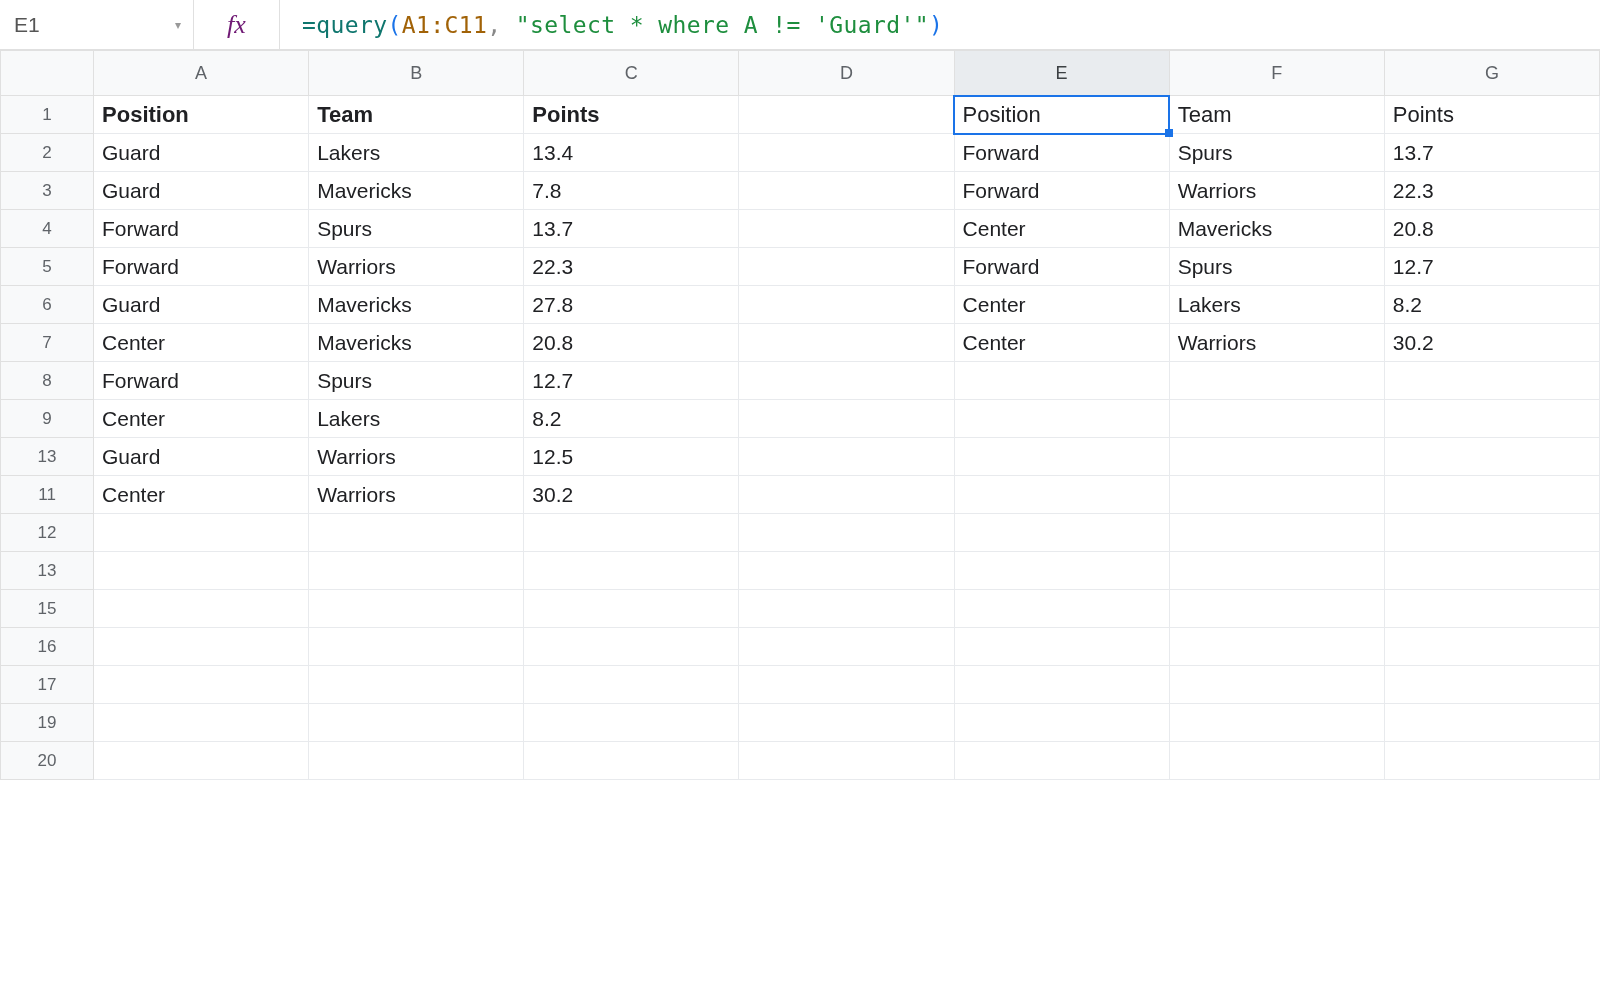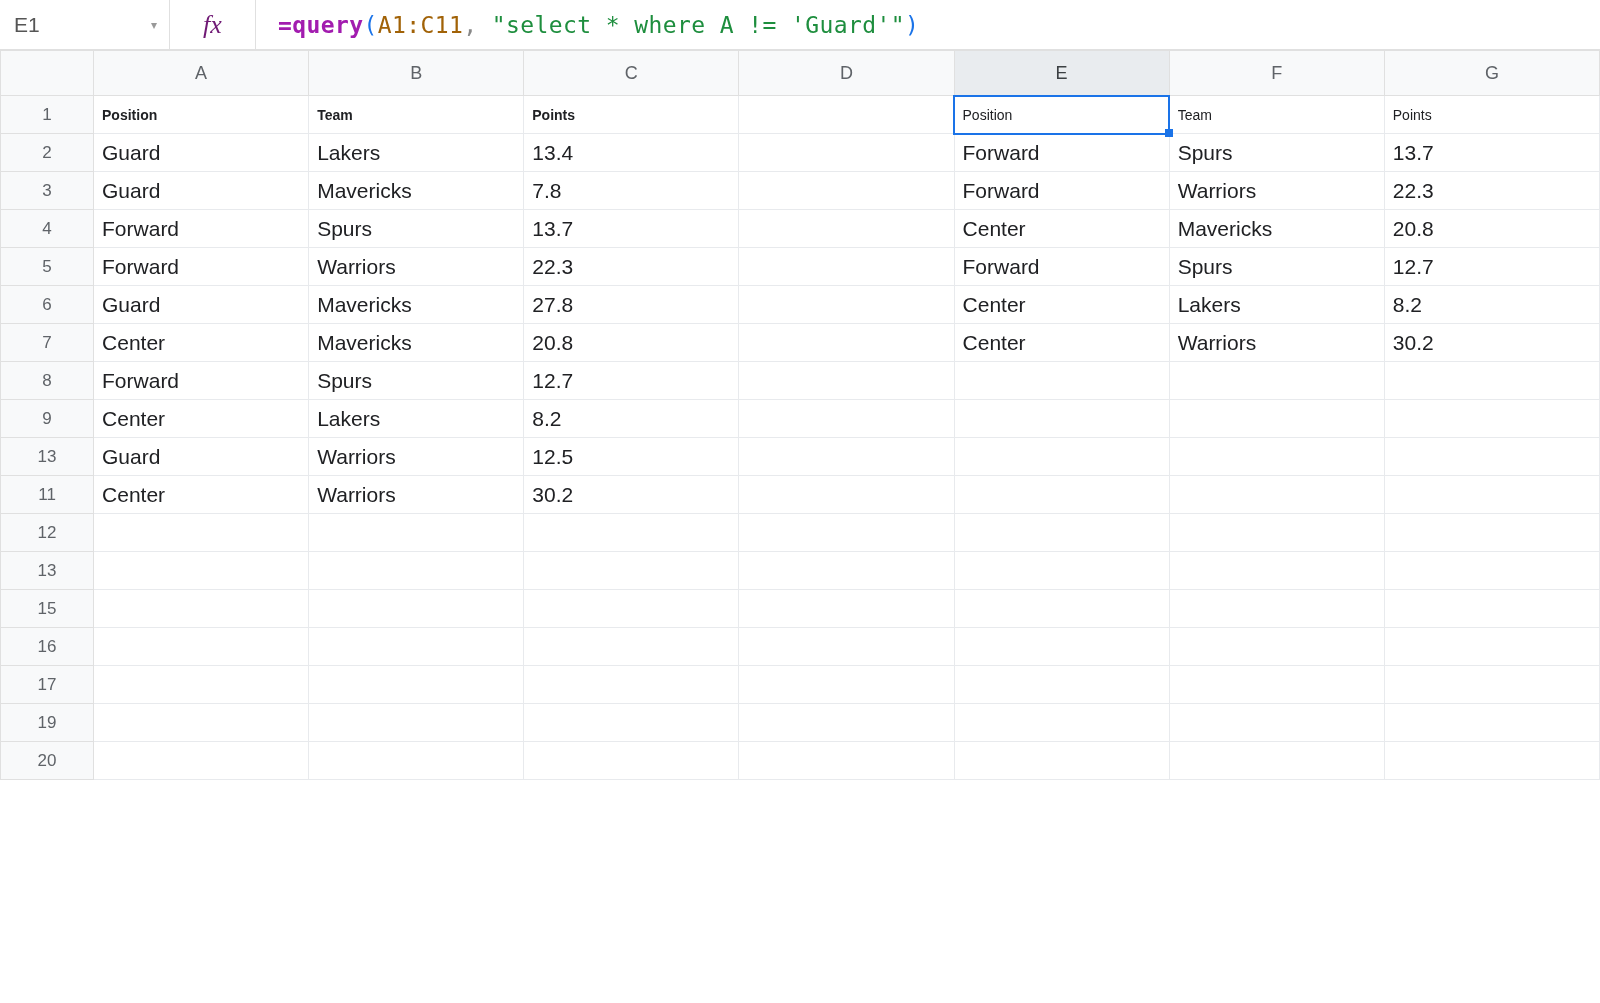--- a/index.html
+++ b/index.html
@@ -13,21 +13,21 @@
   }
   .formula-bar {
     display: flex;
     align-items: center;
     height: 50px;
     border-bottom: 1px solid #e0e0e0;
     background: #fff;
     font-size: 22px;
   }
   .name-box {
-    width: 170px;
+    width: 194px;
     height: 100%;
     display: flex;
     align-items: center;
     padding-left: 14px;
     border-right: 1px solid #e0e0e0;
     position: relative;
     color: #555;
     font-size: 21px;
   }
   .name-box-dd {
@@ -52,21 +52,21 @@
     flex: 1;
     height: 100%;
     display: flex;
     align-items: center;
     padding-left: 22px;
     font-family: Consolas, monospace;
     font-size: 23px;
     letter-spacing: .4px;
     white-space: pre;
   }
-  .fn { color: #a21caf; font-weight: bold; }
+  .fn { color: #0f766e; }
   .p  { color: #1a73e8; }
   .rg { color: #a16207; }
   .cm { color: #888; }
   .str{ color: #1e8e3e; }
 
   .sheet-wrap { position: relative; }
   table.sheet {
     border-collapse: collapse;
     table-layout: fixed;
     width: 100%;
@@ -100,21 +100,21 @@
   td.cell {
     border: 1px solid #e8eaed;
     padding: 0 8px;
     height: 38px;
     text-align: left;
     font-size: 21px;
     color: #202124;
     position: relative;
   }
   td.cell.num { text-align: left; }
-  tr.hrow td.cell { font-weight: bold; font-size: 14px; }
+  tr.hrow td.cell { font-weight: bold; font-size: 22px; }
   tr.hrow td.cell.res { font-weight: normal; }
 
   td.cell.selected {
     outline: 2px solid #1a73e8;
     outline-offset: -1px;
     z-index: 2;
   }
   td.cell.selected::after {
     content: "";
     position: absolute;

